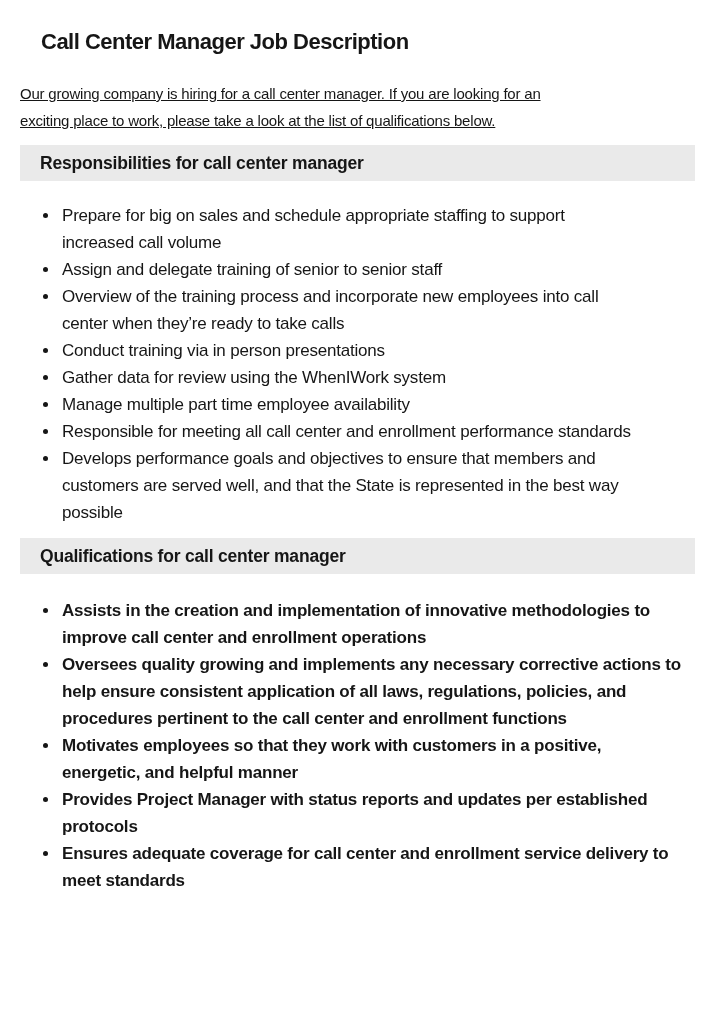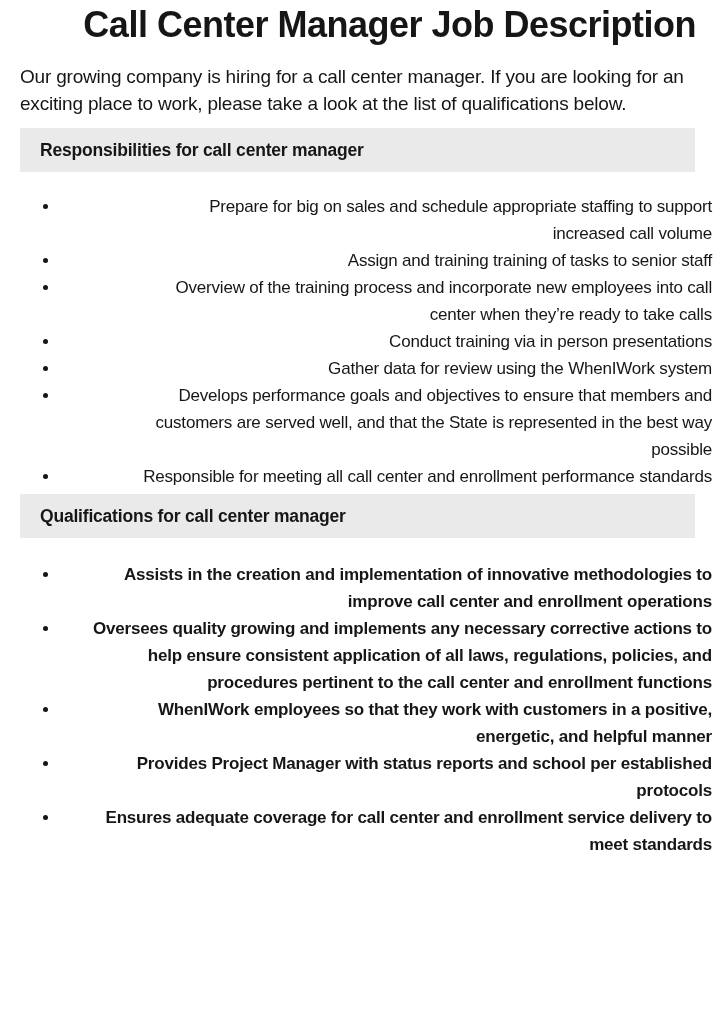--- a/index.html
+++ b/index.html
@@ -12,69 +12,69 @@
     font-family: "Liberation Sans", sans-serif;
     color: var(--text, #161616);
     -webkit-font-smoothing: antialiased;
   }
   .page {
     width: 720px;
     height: 1025px;
     position: relative;
   }
   h1.title {
-    margin: 0;
+    margin: 17px;
     padding: 6px 24px 0 24px;
-    font-size: 36px;
+    font-size: 22px;
     line-height: 38px;
     font-weight: 700;
     letter-spacing: -0.5px;
-    text-align: right;
+    text-align: left;
     white-space: nowrap;
   }
   p.intro {
     margin: 19px 14px 0 20px;
-    font-size: 19px;
+    font-size: 15px;
     line-height: 27px;
     letter-spacing: -0.2px;
     white-space: pre-line;
+    text-decoration: underline;
   }
   .section-bar {
     margin: 11px 25px 0 20px;
-    height: 44px;
+    height: 36px;
     background: var(--section_bg, #eaeaea);
     display: flex;
     align-items: center;
     padding-left: 20px;
     box-sizing: border-box;
   }
   .section-bar .heading-text {
     font-size: 17.5px;
     font-weight: 700;
     letter-spacing: -0.2px;
   }
   ul.bullets {
     list-style: none;
     margin: 21px 0 0 0;
     padding: 0 8px 0 62px;
   }
   ul.bullets + .section-bar {
-    margin-top: 4px;
+    margin-top: 12px;
   }
   .section-bar + ul.bullets.second {
     margin-top: 23px;
     font-weight: bold;
   }
   ul.bullets li {
     position: relative;
     font-size: 17px;
     line-height: 27px;
     letter-spacing: -0.2px;
     white-space: pre-line;
-    text-align: right;
   }
   ul.bullets li::before {
     content: "";
     position: absolute;
     left: -19px;
     top: 11px;
     width: 5px;
     height: 5px;
     border-radius: 50%;
     background: var(--text, #161616);
@@ -90,42 +90,43 @@
   <p class="intro">Our growing company is hiring for a call center manager. If you are looking for an
 exciting place to work, please take a look at the list of qualifications below.</p>
 
   <div class="section-bar">
     <span class="heading-text">Responsibilities for call center manager</span>
   </div>
 
   <ul class="bullets first">
     <li>Prepare for big on sales and schedule appropriate staffing to support
 increased call volume</li>
-    <li>Assign and training training of tasks to senior staff</li>
+    <li>Assign and delegate training of senior to senior staff</li>
     <li>Overview of the training process and incorporate new employees into call
 center when they’re ready to take calls</li>
     <li>Conduct training via in person presentations</li>
     <li>Gather data for review using the WhenIWork system</li>
+    <li>Manage multiple part time employee availability</li>
+    <li>Responsible for meeting all call center and enrollment performance standards</li>
     <li>Develops performance goals and objectives to ensure that members and
 customers are served well, and that the State is represented in the best way
 possible</li>
-    <li>Responsible for meeting all call center and enrollment performance standards</li>
   </ul>
 
   <div class="section-bar">
     <span class="heading-text">Qualifications for call center manager</span>
   </div>
 
   <ul class="bullets second">
     <li>Assists in the creation and implementation of innovative methodologies to
 improve call center and enrollment operations</li>
     <li>Oversees quality growing and implements any necessary corrective actions to
 help ensure consistent application of all laws, regulations, policies, and
 procedures pertinent to the call center and enrollment functions</li>
-    <li>WhenIWork employees so that they work with customers in a positive,
+    <li>Motivates employees so that they work with customers in a positive,
 energetic, and helpful manner</li>
-    <li>Provides Project Manager with status reports and school per established
+    <li>Provides Project Manager with status reports and updates per established
 protocols</li>
     <li>Ensures adequate coverage for call center and enrollment service delivery to
 meet standards</li>
   </ul>
 
 </div>
 
 </body></html>

